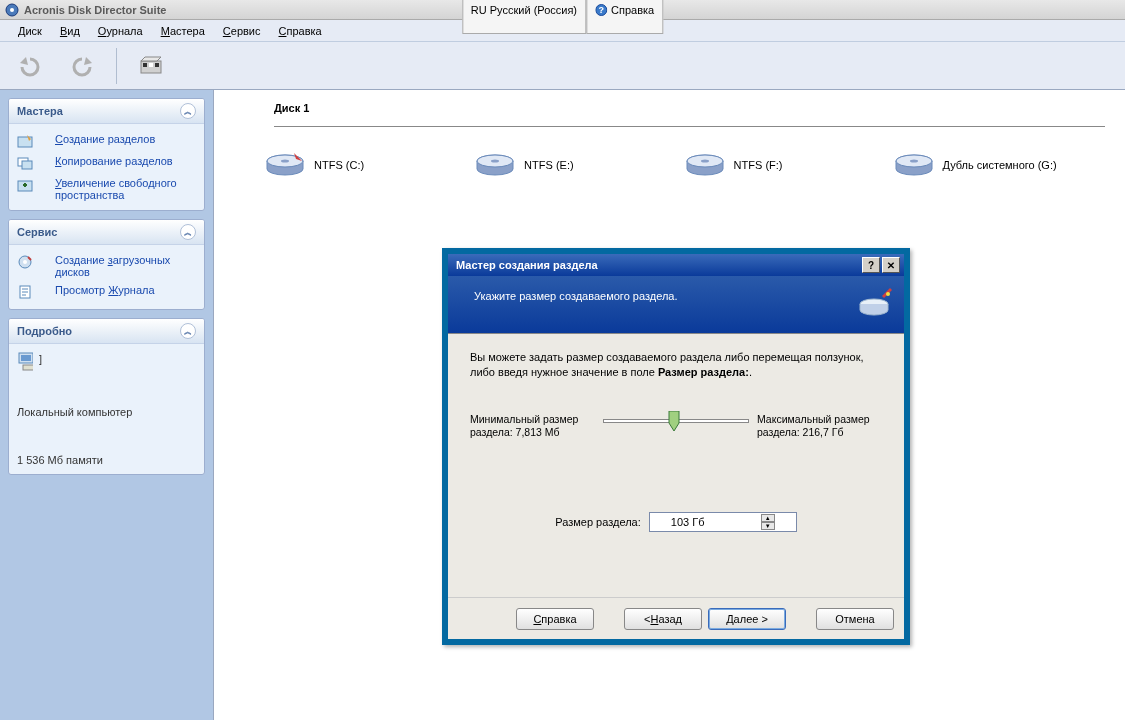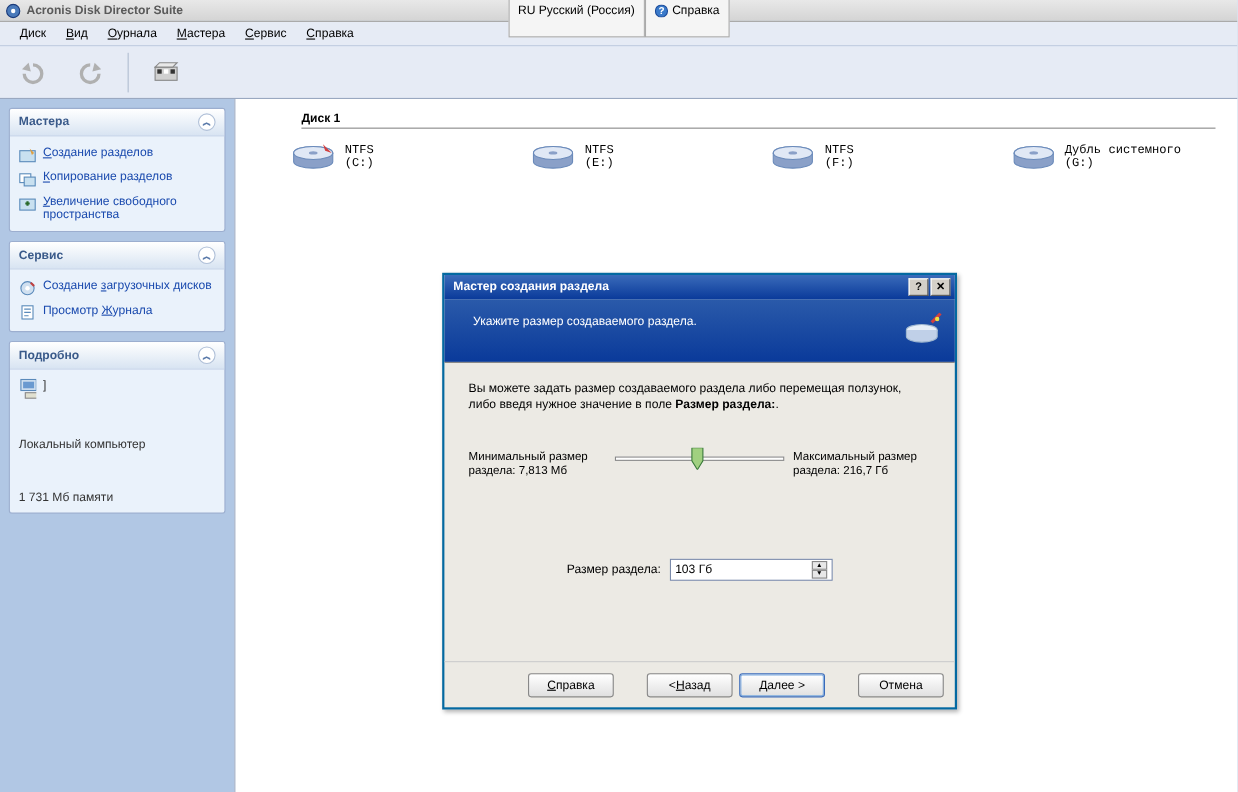--- a/index.html
+++ b/index.html
@@ -108,60 +108,60 @@
   padding: 6px 8px;
 }
 .panel-item {
   display: flex;
   align-items: flex-start;
   gap: 6px;
   padding: 3px 0;
   color: #1a4aae;
 }
 .panel-item .icon { width:16px; height:16px; flex-shrink:0; display:inline-flex; align-items:center; justify-content:center;}
-.panel-item a { color: #1a4aae; text-decoration: none; }
+.panel-item a { color: #1a4aae; text-decoration: none; margin-left: 16px; }
 .panel-item a .ul { text-decoration: underline; }
 .panel-body .info-line { color:#333; padding: 2px 0; margin-top: 32px; }
 .content {
   flex: 1;
   background: #fff;
   position: relative;
   border-left: 1px solid #9aa8c0;
   padding: 12px 20px;
 }
 .disk-label {
   font-weight: bold;
   border-bottom: 1px solid #888;
-  padding-bottom: 2px;
-  margin-bottom: 12px;
+  padding-bottom: 12px;
+  margin-bottom: 24px;
   margin-left: 40px;
 }
 .disk-row {
   display: flex;
   gap: 110px;
   padding-left: 30px;
 }
 .disk-item {
   display: flex;
   align-items: center;
   gap: 8px;
 }
 .disk-icon {
   width: 42px; height: 28px;
 }
-.disk-item span { font-size: 11px; font-family: Liberation Mono, monospace; }
+.disk-item span { font-size: 11px; }
 
 .dialog {
   position: absolute;
-  left: 402px;
+  left: 442px;
   top: 248px;
   width: 468px;
   height: 397px;
   background: #eceae4;
-  border: 2px solid #0369a1;
+  border: 6px solid #0369a1;
   box-shadow: 2px 2px 4px rgba(0,0,0,.3);
   display: flex;
   flex-direction: column;
 }
 .dlg-titlebar {
   height: 22px;
   background: linear-gradient(#3a6bba, #0a3a9a);
   color: #fff;
   font-weight: bold;
   display: flex;
@@ -218,21 +218,21 @@
   align-items: center;
   justify-content: center;
   gap: 8px;
   margin-top: 72px;
 }
 .size-input {
   width: 148px;
   height: 20px;
   border: 1px solid #7a8aaa;
   background: #fff;
-  padding: 0 4px;
+  padding: 0 21px;
   font-size: 11px;
   display:flex;
   align-items:center;
   justify-content:space-between;
 }
 .spinner { display:flex; flex-direction:column; gap:0;}
 .spinbtn { width:14px; height:8px; font-size:6px; border:1px solid #888; background:#e8e8e8; display:flex; align-items:center; justify-content:center;}
 .dlg-footer {
   height: 42px;
   border-top: 1px solid #ccc;
@@ -391,21 +391,21 @@
           <span class="icon">
               <svg width="22" height="20">
                 <rect x="2" y="2" width="14" height="10" fill="#d0e0f0" stroke="#5a8aba"></rect>
                 <rect x="4" y="4" width="10" height="6" fill="#6a9ad0"></rect>
                 <rect x="6" y="14" width="14" height="5" fill="#e0e0d0" stroke="#888"></rect>
               </svg>
             </span>
           <span>]</span>
         </div>
         <div class="info-line">Локальный компьютер</div>
-        <div class="info-line">1 731 Мб памяти</div>
+        <div class="info-line">1 536 Мб памяти</div>
       </div>
     </div>
   </div>
 
   <div class="content">
     <div class="disk-label">Диск 1</div>
     <div class="disk-row">
       <div class="disk-item">
         <svg class="disk-icon" viewBox="0 0 42 28">
             <ellipse cx="21" cy="10" rx="18" ry="6" fill="#c0d0e8" stroke="#6a8aba"></ellipse>

